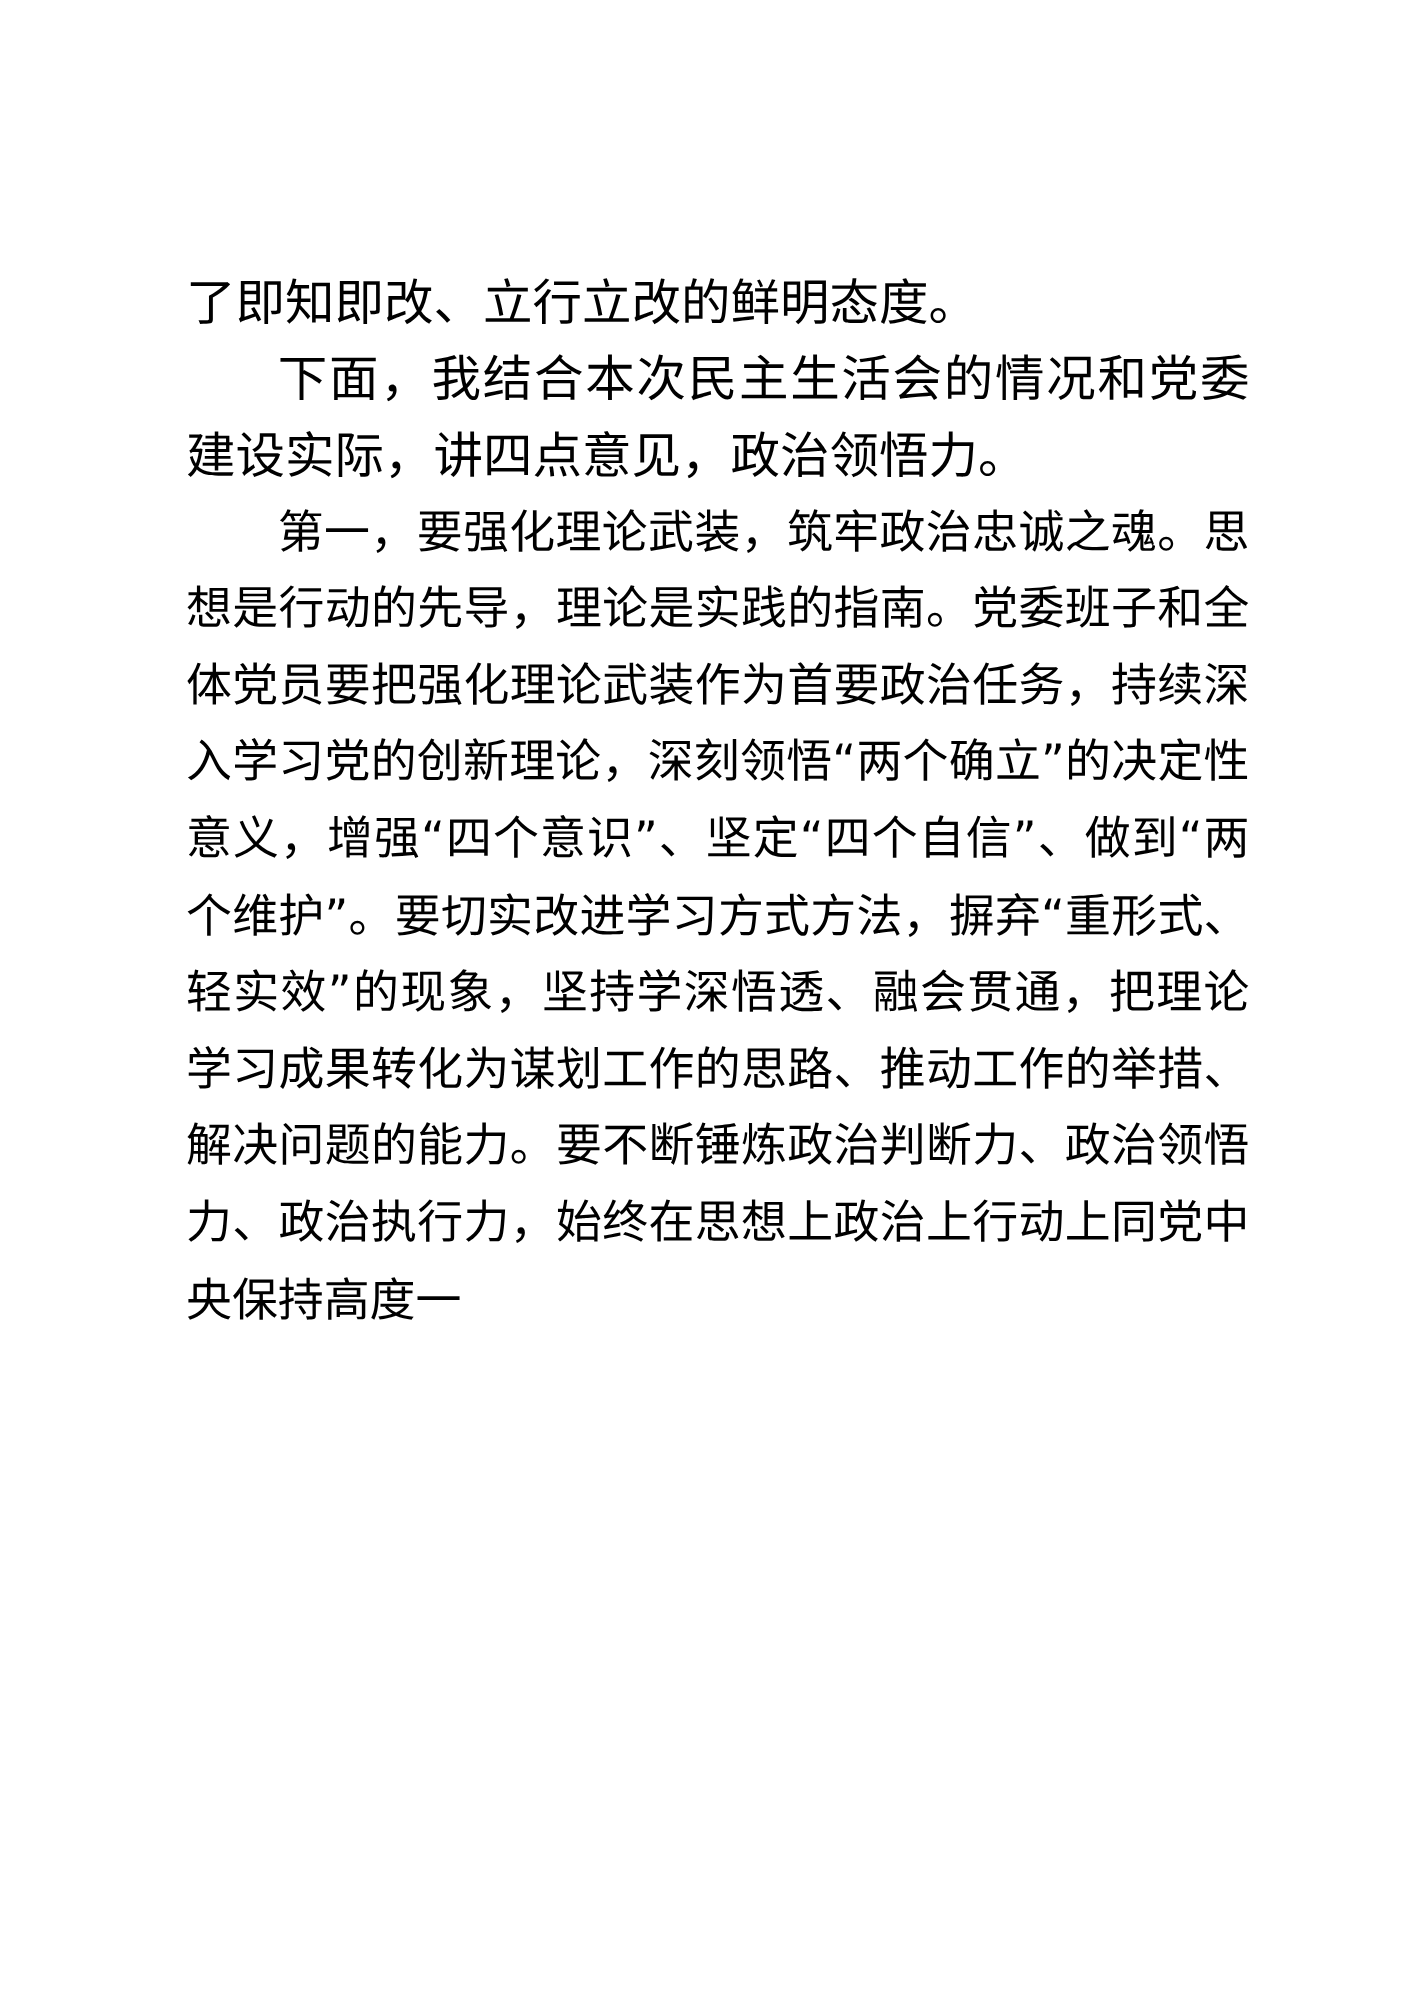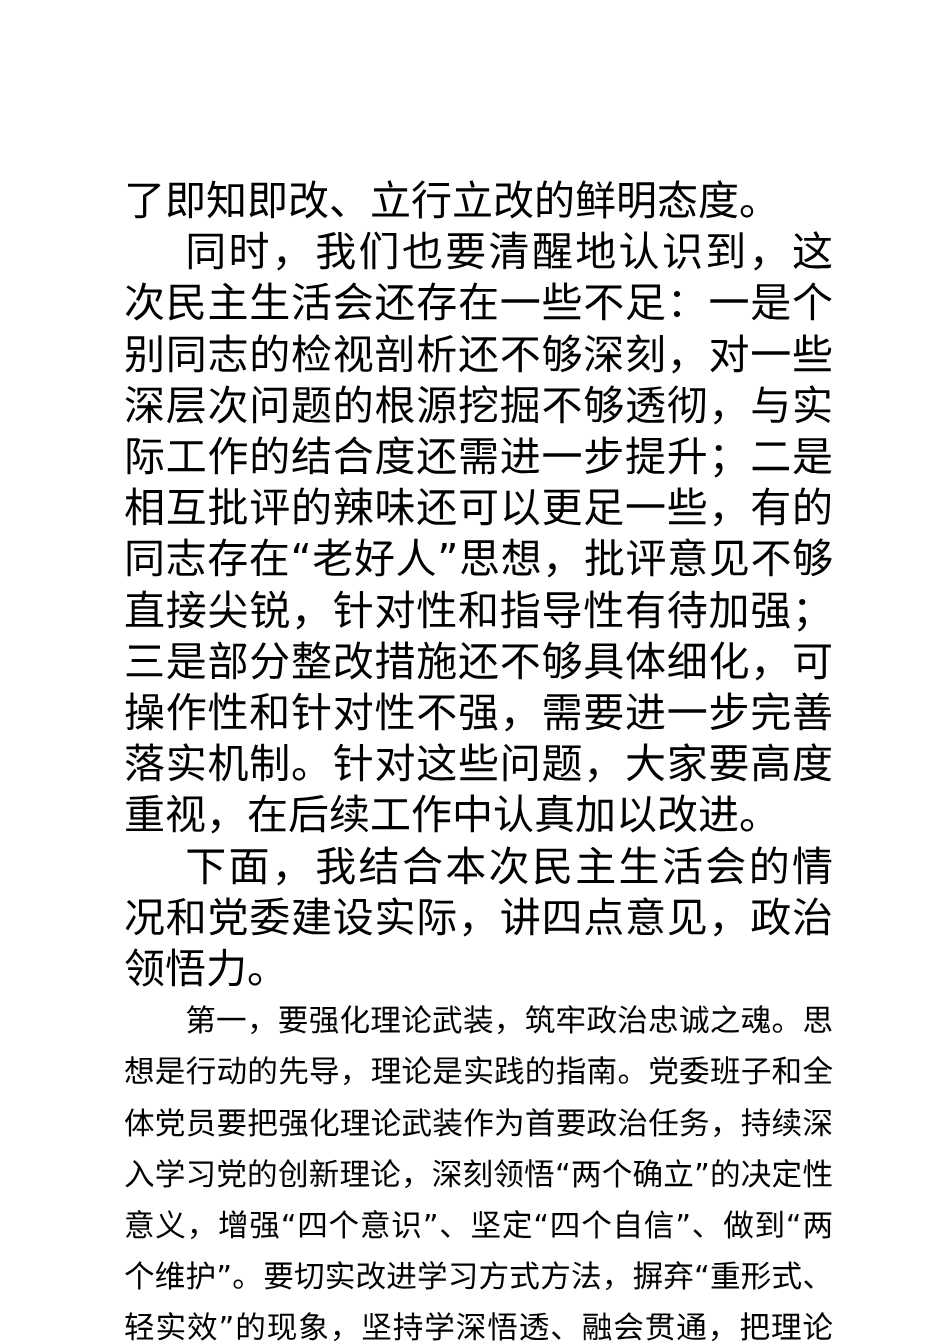--- a/index.html
+++ b/index.html
@@ -26,21 +26,21 @@
     position: absolute;
     left: 124px;
     top: 176px;
     width: 709px;
   }
 
   .para {
     margin: 0;
     padding: 0;
     color: #000000;
-    font-size: 41px;
+    font-size: 33px;
     line-height: 51.2px;
     letter-spacing: 0px;
     text-align: justify;
     text-justify: inter-character;
     word-break: break-all;
     font-weight: 400;
     -webkit-font-smoothing: antialiased;
   }
 
   
@@ -70,21 +70,20 @@
 </style>
 </head>
 <body>
 
 <div class="page">
 
   <div class="text-column">
 
     <p class="para continuation">了即知即改、立行立改的鲜明态度。</p>
 
-    <p class="para indent">同时，我们也要清醒地认识到，这次民主生活会还存在一些不足：一是个别同志的检视剖析还不够深刻，对一些深层次问题的根源挖掘不够透彻，与实际工作的结合度还需进一步提升；二是相互批评的辣味还可以更足一些，有的同志存在“老好人”思想，批评意见不够直接尖锐，针对性和指导性有待加强；三是部分整改措施还不够具体细化，可操作性和针对性不强，需要进一步完善落实机制。针对这些问题，大家要高度重视，在后续工作中认真加以改进。</p>
 
     <p class="para indent">下面，我结合本次民主生活会的情况和党委建设实际，讲四点意见，政治领悟力。</p>
 
     <p class="para indent alt-face">第一，要强化理论武装，筑牢政治忠诚之魂。思想是行动的先导，理论是实践的指南。党委班子和全体党员要把强化理论武装作为首要政治任务，持续深入学习党的创新理论，深刻领悟“两个确立”的决定性意义，增强“四个意识”、坚定“四个自信”、做到“两个维护”。要切实改进学习方式方法，摒弃“重形式、轻实效”的现象，坚持学深悟透、融会贯通，把理论学习成果转化为谋划工作的思路、推动工作的举措、解决问题的能力。要不断锤炼政治判断力、政治领悟力、政治执行力，始终在思想上政治上行动上同党中央保持高度一</p>
 
   </div>
 
 </div>
 
 </body></html>

